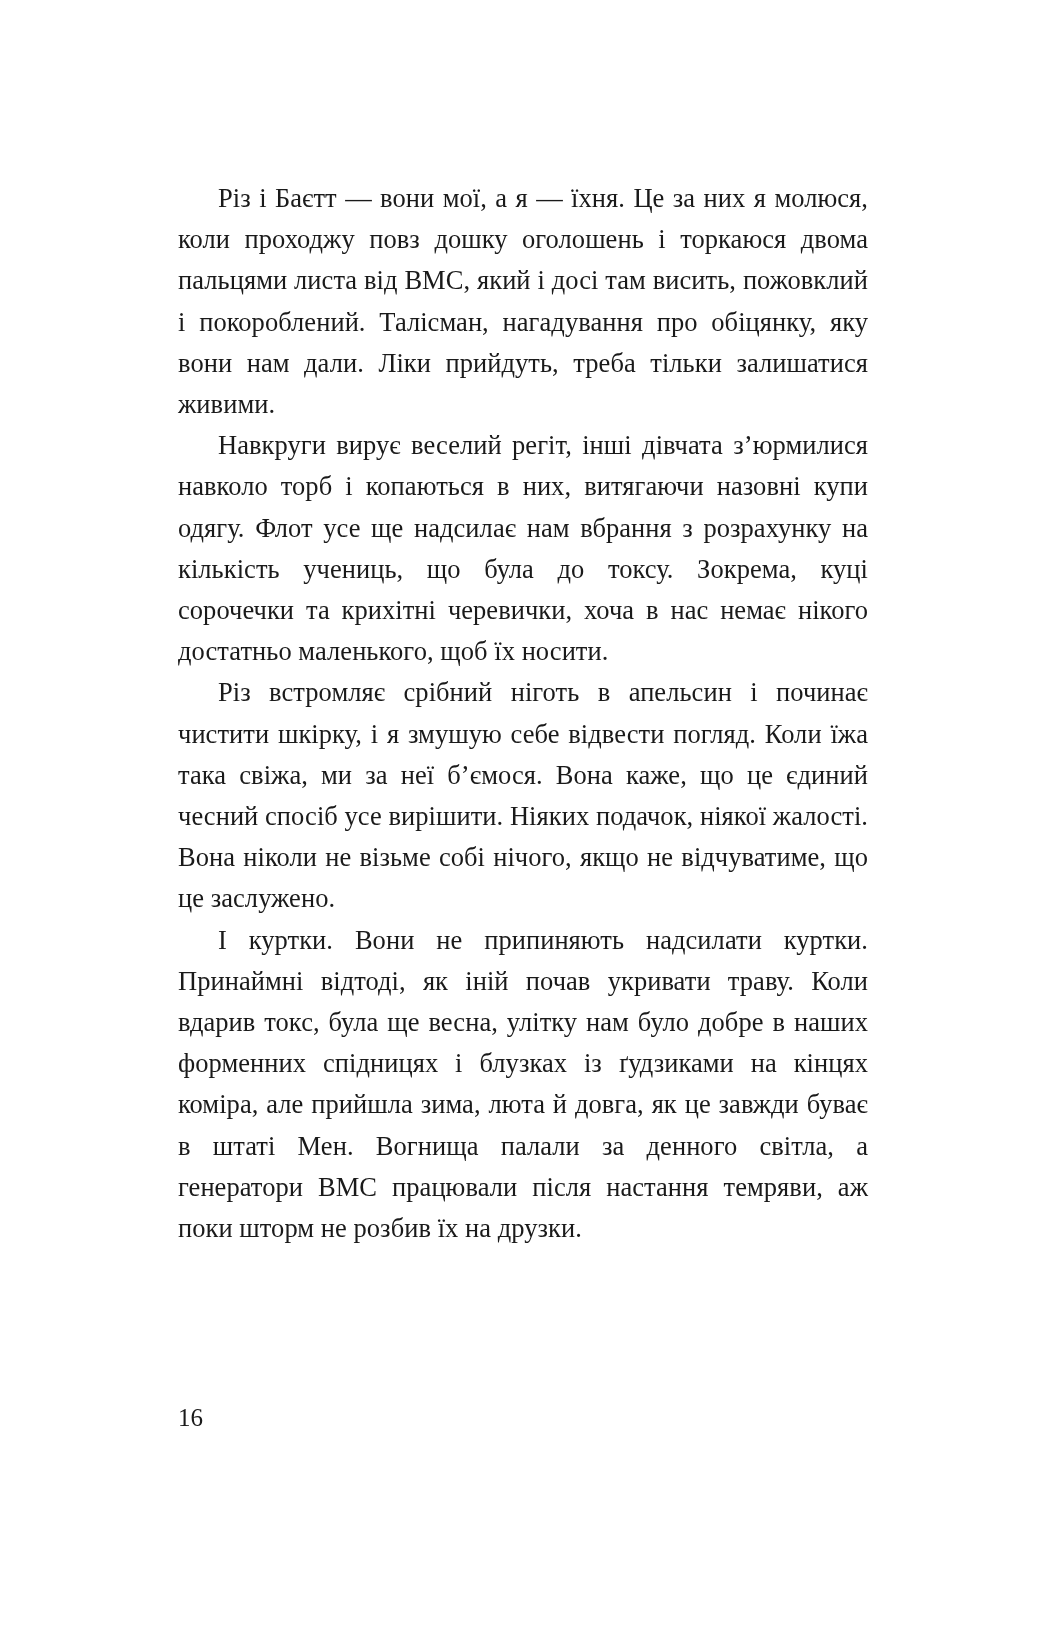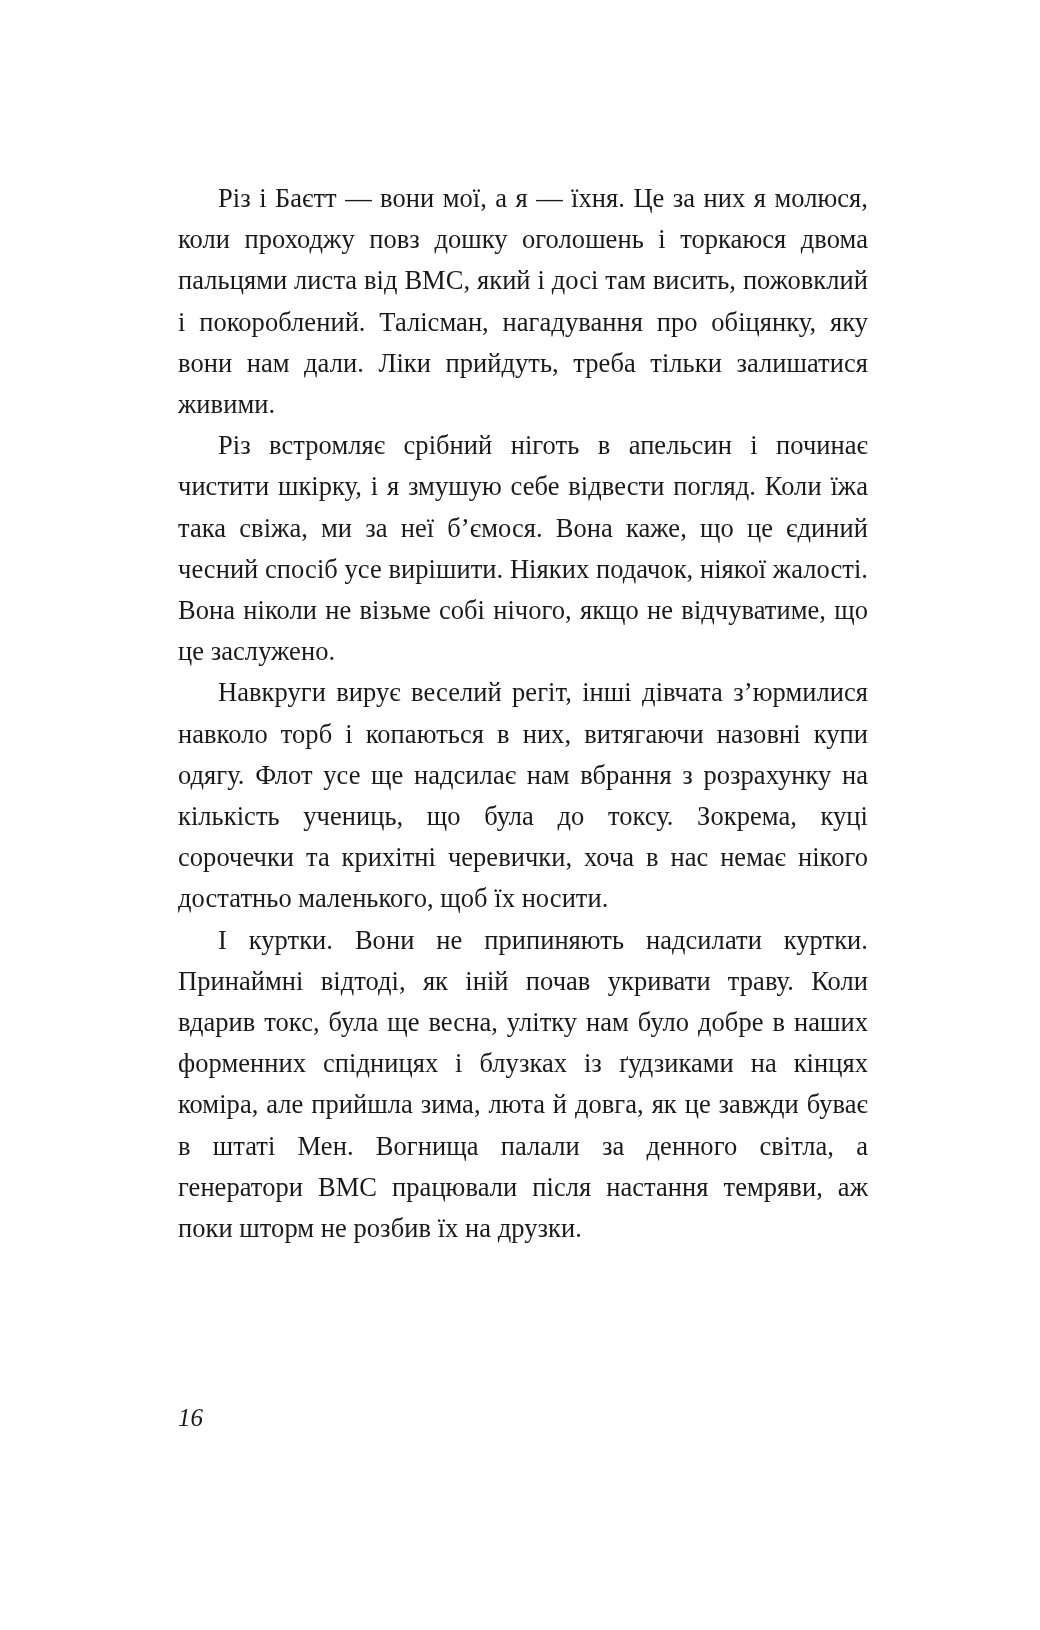--- a/index.html
+++ b/index.html
@@ -39,29 +39,28 @@
     hyphens: manual;
     color: #1a1a1a;
     font-weight: 400;
     letter-spacing: 0.05px;
   }
   .page-number {
     position: absolute;
     left: 178px;
     top: 1404px;
     font-size: 25px;
-    font-style: italic;
     font-family: "Liberation Serif", "DejaVu Serif", serif;
     color: #1a1a1a;
   }
 </style>
 </head>
 <body>
 
 <div class="page">
   <div class="text-block">
     <p class="para">Різ і Баєтт — вони мої, а я — їхня. Це за них я молюся, коли проходжу повз дошку оголошень і торкаюся двома пальцями листа від ВМС, який і досі там висить, пожовклий і покороблений. Талісман, нагадування про обіцянку, яку вони нам дали. Ліки прийдуть, треба тільки залишатися живими.</p>
+    <p class="para">Навкруги вирує веселий регіт, інші дівчата з’юрмилися навколо торб і копаються в них, витягаючи назовні купи одягу. Флот усе ще надсилає нам вбрання з розрахунку на кількість учениць, що була до токсу. Зокрема, куці сорочечки та крихітні черевички, хоча в нас немає нікого достатньо маленького, щоб їх носити.</p>
     <p class="para">Різ встромляє срібний ніготь в апельсин і починає чистити шкірку, і я змушую себе відвести погляд. Коли їжа така свіжа, ми за неї б’ємося. Вона каже, що це єдиний чесний спосіб усе вирішити. Ніяких подачок, ніякої жалості. Вона ніколи не візьме собі нічого, якщо не відчуватиме, що це заслужено.</p>
-    <p class="para">Навкруги вирує веселий регіт, інші дівчата з’юрмилися навколо торб і копаються в них, витягаючи назовні купи одягу. Флот усе ще надсилає нам вбрання з розрахунку на кількість учениць, що була до токсу. Зокрема, куці сорочечки та крихітні черевички, хоча в нас немає нікого достатньо маленького, щоб їх носити.</p>
     <p class="para">І куртки. Вони не припиняють надсилати куртки. Принаймні відтоді, як іній почав укривати траву. Коли вдарив токс, була ще весна, улітку нам було добре в наших форменних спідницях і блузках із ґудзиками на кінцях коміра, але прийшла зима, люта й довга, як це завжди буває в штаті Мен. Вогнища палали за денного світла, а генератори ВМС працювали після настання темряви, аж поки шторм не розбив їх на друзки.</p>
   </div>
   <div class="page-number">16</div>
 </div>
 
 </body></html>

